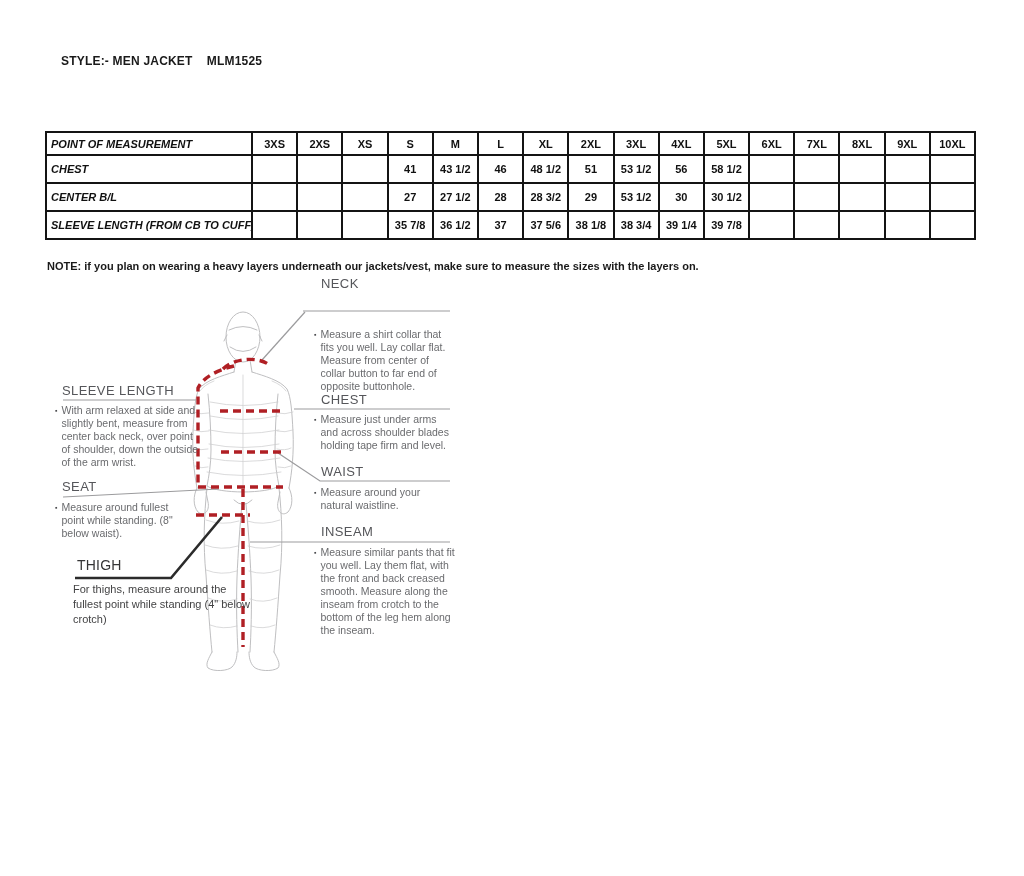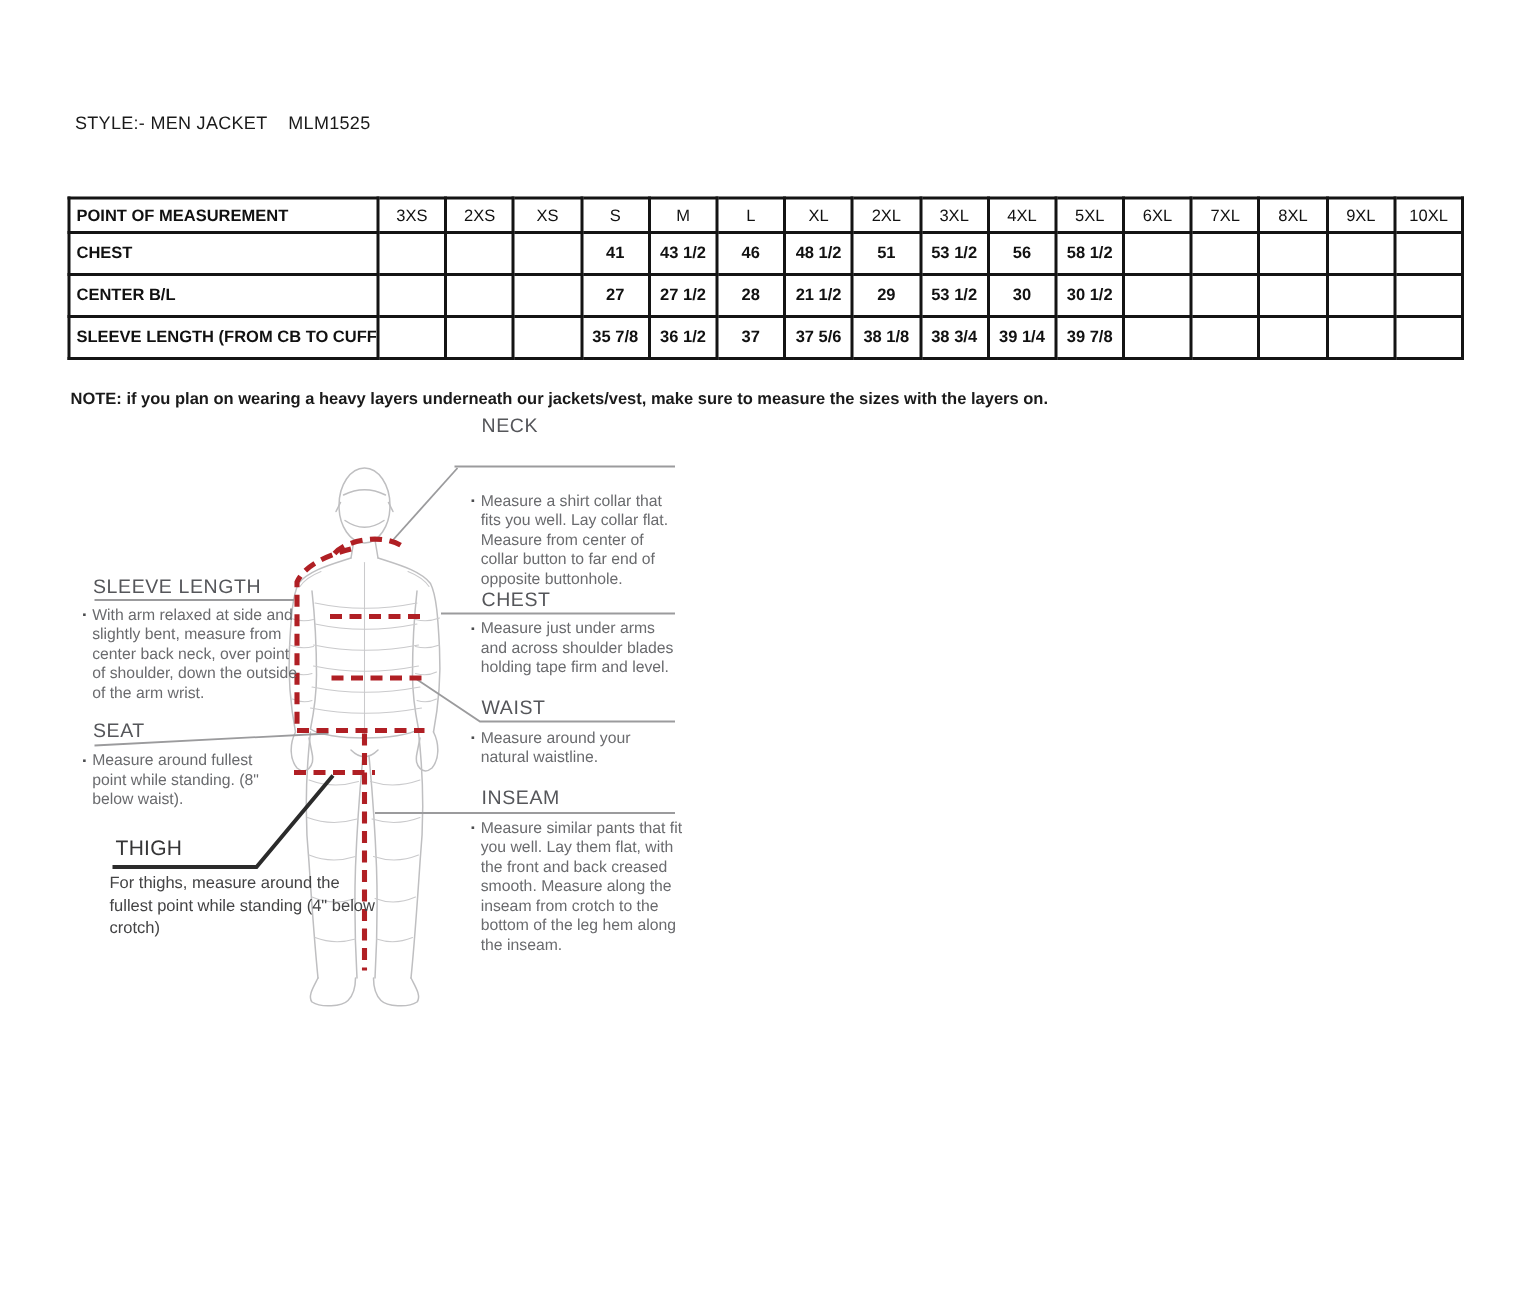--- a/index.html
+++ b/index.html
@@ -1,31 +1,31 @@
 <!DOCTYPE html>
 <html><head>
 <meta charset="utf-8">
 <style>
   html,body{margin:0;padding:0;background:#fff;}
   #page{position:relative;width:1024px;height:876px;background:#ffffff;overflow:hidden;
         font-family:"Liberation Sans",sans-serif;}
 
   
-  #title{position:absolute;left:50px;top:54px;font-size:12px;font-weight:normal;color:#1a1a1a;
-         white-space:pre;letter-spacing:.2px;margin-top:21px;}
+  #title{position:absolute;left:61px;top:54px;font-size:12px;font-weight:bold;color:#1a1a1a;
+         white-space:pre;letter-spacing:.2px;}
   #note{position:absolute;left:47px;top:260px;font-size:11px;font-weight:bold;color:#1a1a1a;}
 
   
   #size-table{position:absolute;left:45px;top:131px;width:931px;border-collapse:collapse;
               table-layout:fixed;}
   #size-table th,#size-table td{border:2px solid #141414;font-size:11px;color:#111;
               text-align:center;padding:0;overflow:hidden;white-space:nowrap;}
-  #size-table thead th{height:21px;font-weight:normal;}
+  #size-table thead th{height:21px;font-weight:bold;}
   #size-table tbody th,#size-table tbody td{height:26px;}
-  #size-table th.pom{width:200px;text-align:left;padding-left:4px;font-weight:bold;}
+  #size-table th.pom{width:200px;text-align:left;padding-left:4px;font-weight:bold;font-style:italic;}
   #size-table tbody td{font-weight:bold;}
 
   
   .m-head{position:absolute;font-size:13px;letter-spacing:.4px;color:#55565a;
           font-weight:400;white-space:nowrap;}
   .m-text{position:absolute;display:flex;gap:4px;font-size:10.5px;line-height:13px;
           color:#6a6b6e;}
   .m-text .bullet{font-size:7px;line-height:13px;color:#4c4d50;flex:0 0 auto;}
   #thigh-heading{color:#353536;font-size:14px;letter-spacing:.2px;}
   #thigh-text{color:#434344;font-size:11px;line-height:15px;display:block;}
@@ -82,21 +82,21 @@
           <td></td>
         </tr>
         <tr>
           <th class="pom">CENTER B/L</th>
           <td></td>
           <td></td>
           <td></td>
           <td>27</td>
           <td>27 1/2</td>
           <td>28</td>
-          <td>21 1/2</td>
+          <td>28 3/2</td>
           <td>29</td>
           <td>53 1/2</td>
           <td>30</td>
           <td>30 1/2</td>
           <td></td>
           <td></td>
           <td></td>
           <td></td>
           <td></td>
         </tr>

